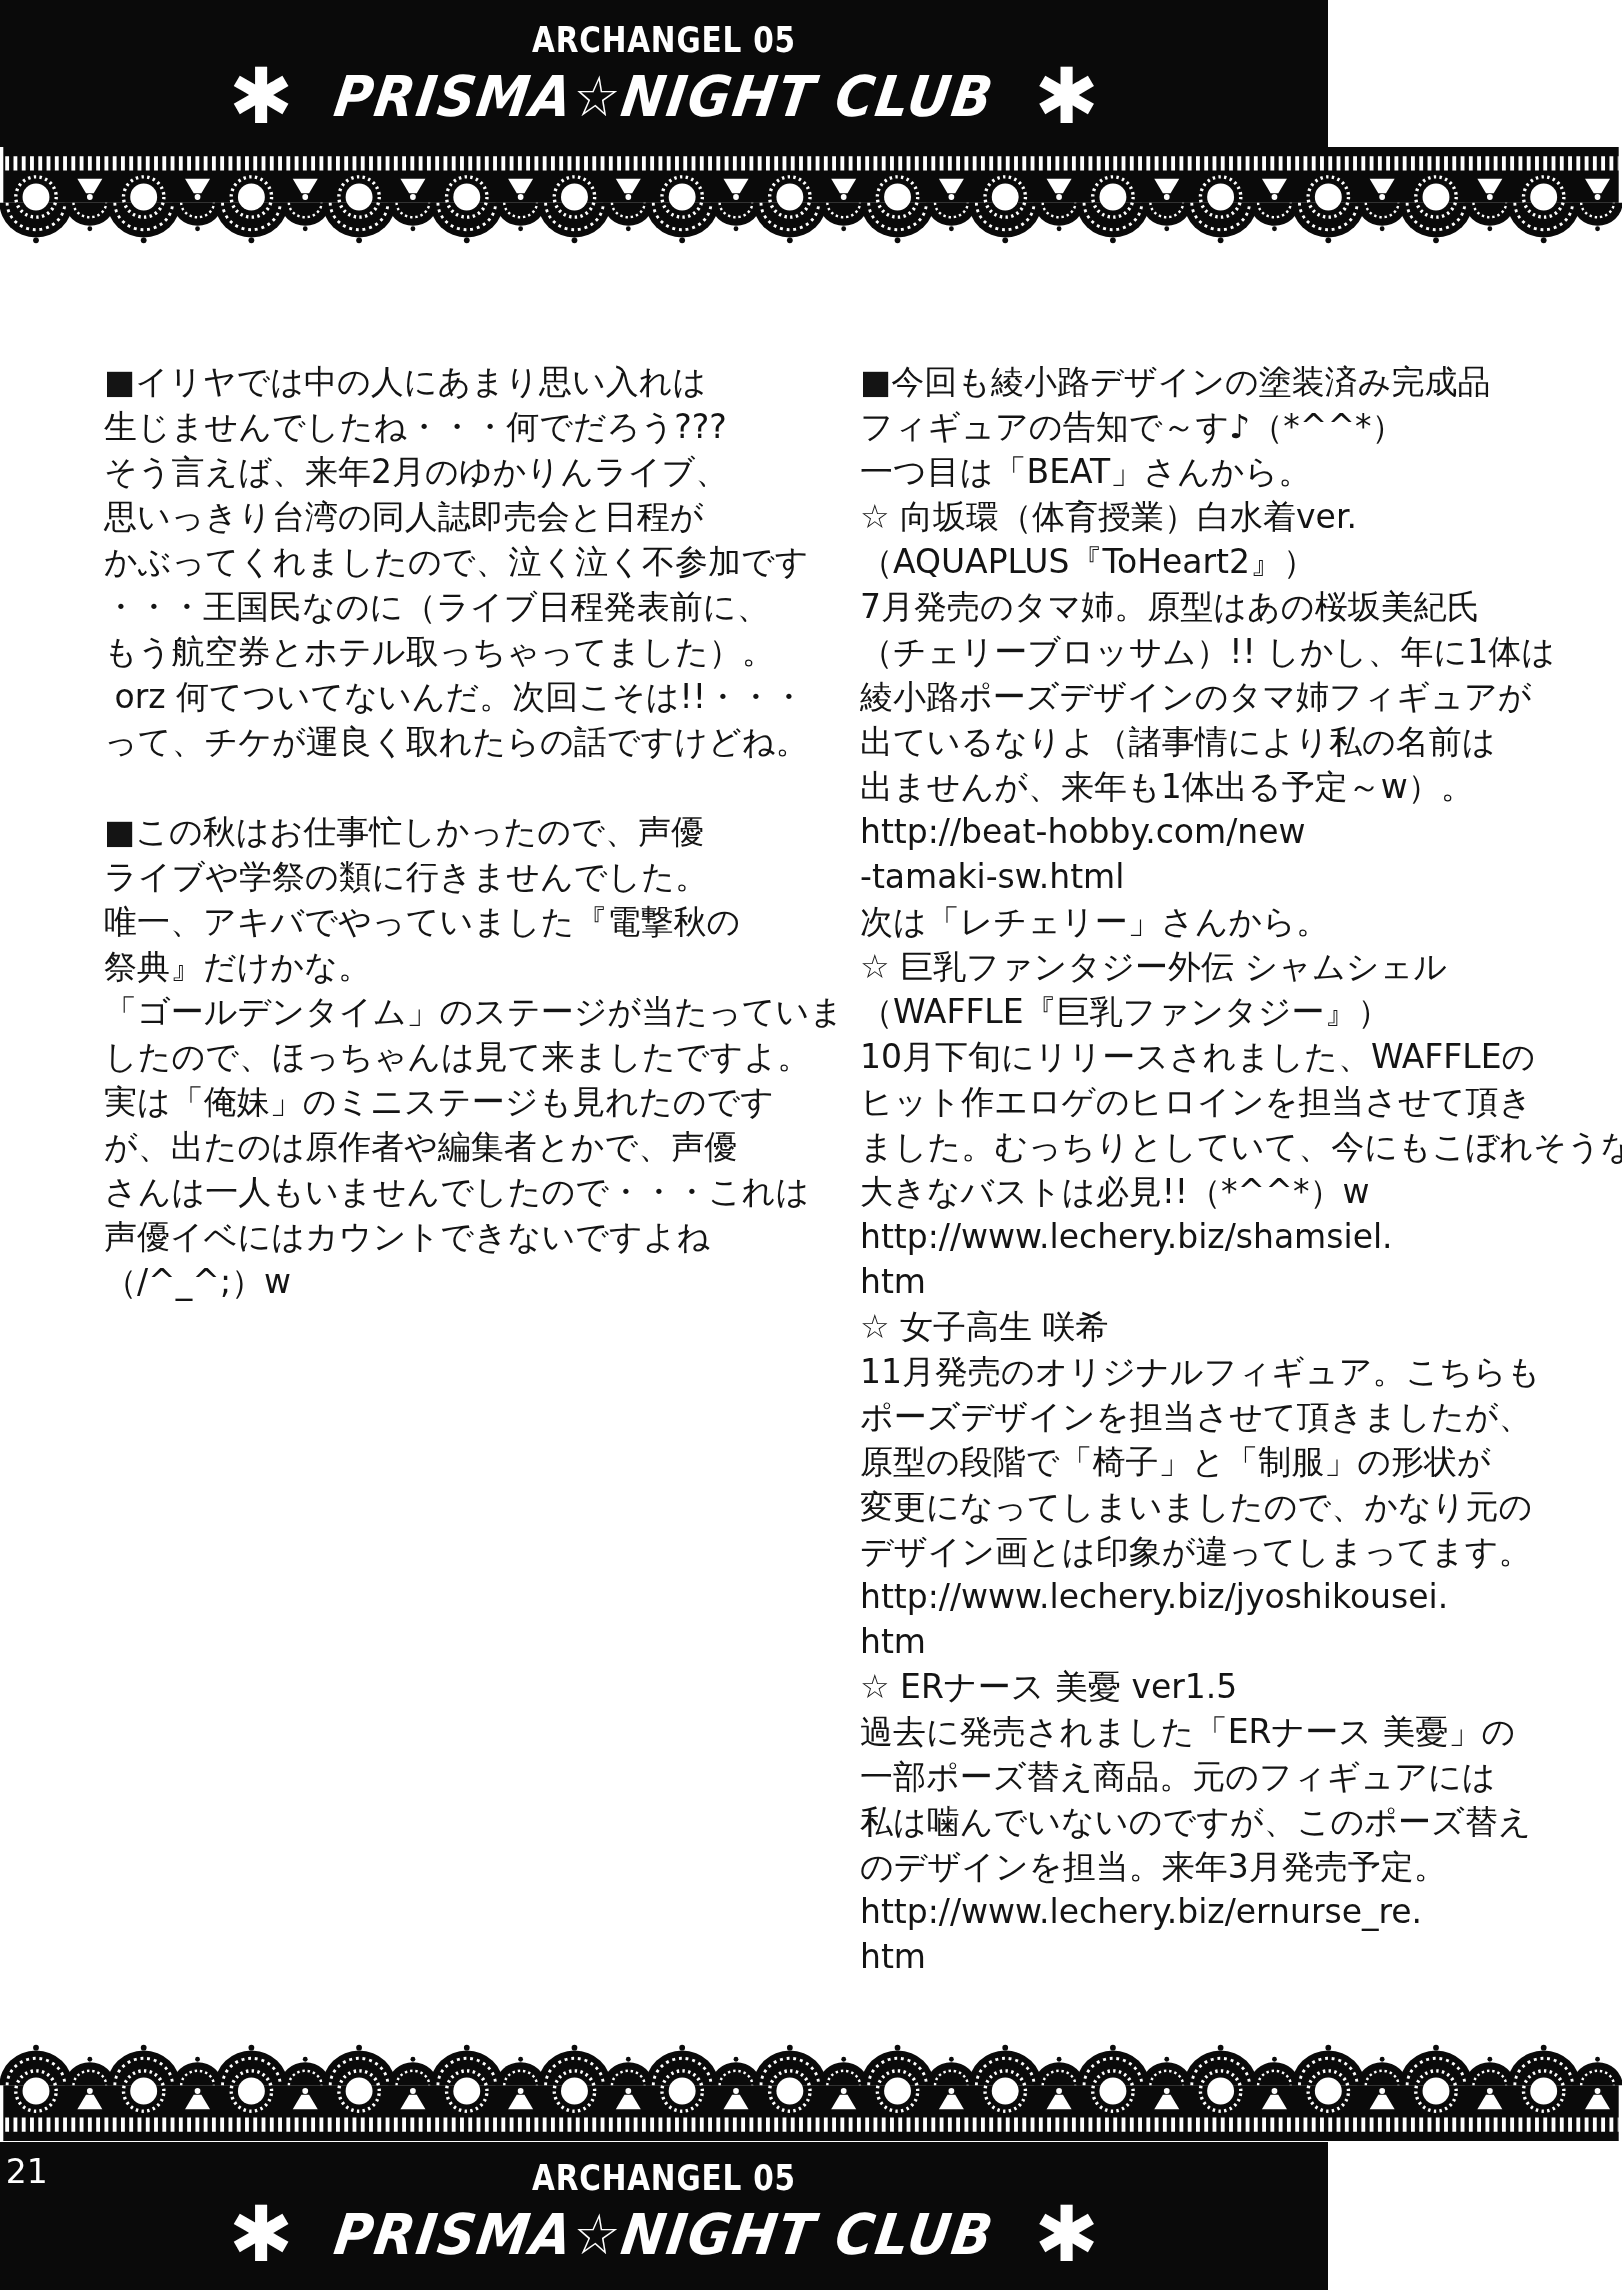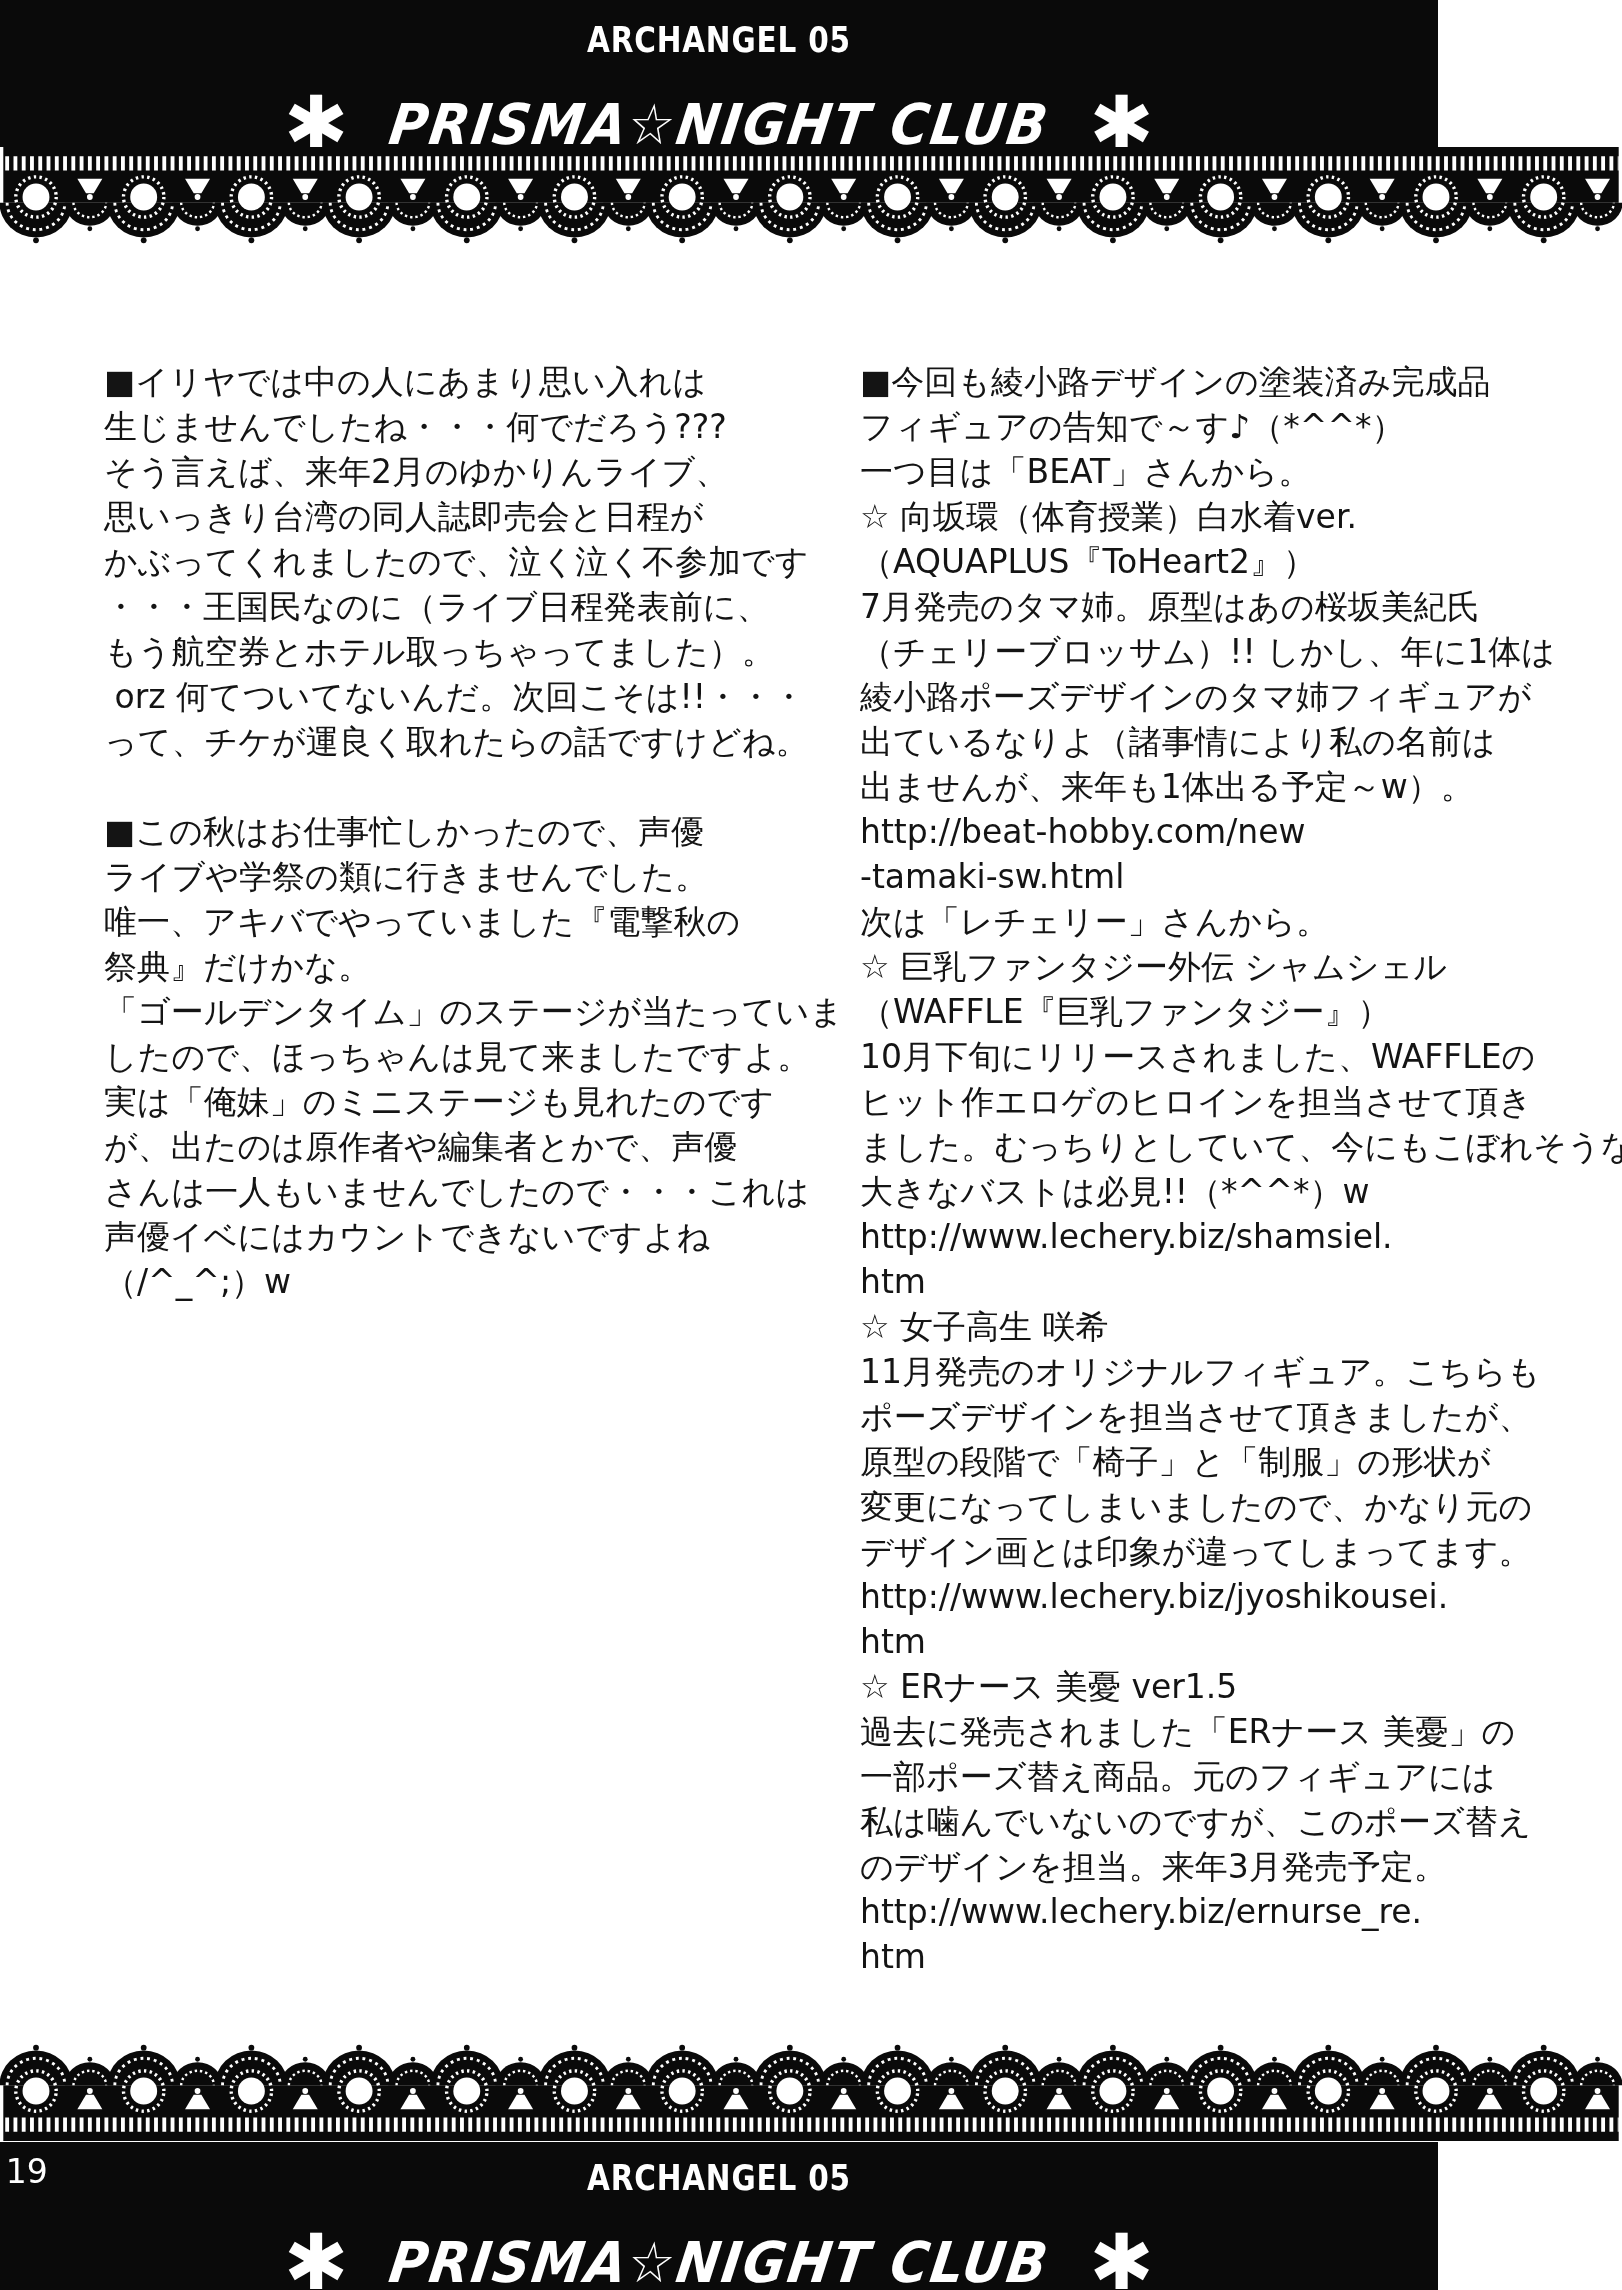--- a/index.html
+++ b/index.html
@@ -5,25 +5,24 @@
   html,body { margin:0; padding:0; }
   body {
     width:1622px; height:2290px; overflow:hidden;
     background:#ffffff;
     font-family:"DejaVu Sans", sans-serif;
   }
   .page { position:relative; width:1622px; height:2290px; background:var(--page_bg,#ffffff); }
 
   
   .band {
-    position:absolute; left:0; width:1438px;
+    position:absolute; left:0; width:1328px;
     background:var(--band,#0a0a0a); color:#ffffff;
     display:flex; flex-direction:column; align-items:center;
     box-sizing:border-box;
-    gap:28px;
   }
   .band-top    { top:0;      height:147px; padding-top:19.3px; }
   .band-bottom { top:2142px; height:149px; padding-top:15.4px; }
 
   .series-title {
     font-size:36px; font-weight:bold; letter-spacing:1px;
     transform:scaleX(0.82); transform-origin:center;
     white-space:nowrap;
   }
   .logo-row { display:flex; align-items:center; gap:41px; margin-top:1.9px; }
@@ -106,21 +105,21 @@
   <main>
     <div class="col col-left"><div class="line">■イリヤでは中の人にあまり思い入れは</div><div class="line">生じませんでしたね・・・何でだろう???</div><div class="line">そう言えば、来年2月のゆかりんライブ、</div><div class="line">思いっきり台湾の同人誌即売会と日程が</div><div class="line">かぶってくれましたので、泣く泣く不参加です</div><div class="line">・・・王国民なのに（ライブ日程発表前に、</div><div class="line">もう航空券とホテル取っちゃってました）。</div><div class="line"> orz 何てついてないんだ。次回こそは!!・・・</div><div class="line">って、チケが運良く取れたらの話ですけどね。</div><div class="line">&nbsp;</div><div class="line">■この秋はお仕事忙しかったので、声優</div><div class="line">ライブや学祭の類に行きませんでした。</div><div class="line">唯一、アキバでやっていました『電撃秋の</div><div class="line">祭典』だけかな。</div><div class="line">「ゴールデンタイム」のステージが当たっていま</div><div class="line">したので、ほっちゃんは見て来ましたですよ。</div><div class="line">実は「俺妹」のミニステージも見れたのです</div><div class="line">が、出たのは原作者や編集者とかで、声優</div><div class="line">さんは一人もいませんでしたので・・・これは</div><div class="line">声優イベにはカウントできないですよね</div><div class="line">（/^_^;）w</div></div>
     <div class="col col-right"><div class="line">■今回も綾小路デザインの塗装済み完成品</div><div class="line">フィギュアの告知で～す♪（*^^*）</div><div class="line">一つ目は「BEAT」さんから。</div><div class="line">☆ 向坂環（体育授業）白水着ver.</div><div class="line">（AQUAPLUS『ToHeart2』）</div><div class="line">7月発売のタマ姉。原型はあの桜坂美紀氏</div><div class="line">（チェリーブロッサム）!! しかし、年に1体は</div><div class="line">綾小路ポーズデザインのタマ姉フィギュアが</div><div class="line">出ているなりよ（諸事情により私の名前は</div><div class="line">出ませんが、来年も1体出る予定～w）。</div><div class="line url">http://beat-hobby.com/new</div><div class="line url">-tamaki-sw.html</div><div class="line">次は「レチェリー」さんから。</div><div class="line">☆ 巨乳ファンタジー外伝 シャムシェル</div><div class="line">（WAFFLE『巨乳ファンタジー』）</div><div class="line">10月下旬にリリースされました、WAFFLEの</div><div class="line">ヒット作エロゲのヒロインを担当させて頂き</div><div class="line">ました。むっちりとしていて、今にもこぼれそうな</div><div class="line">大きなバストは必見!!（*^^*）w</div><div class="line url">http://www.lechery.biz/shamsiel.</div><div class="line url">htm</div><div class="line">☆ 女子高生 咲希</div><div class="line">11月発売のオリジナルフィギュア。こちらも</div><div class="line">ポーズデザインを担当させて頂きましたが、</div><div class="line">原型の段階で「椅子」と「制服」の形状が</div><div class="line">変更になってしまいましたので、かなり元の</div><div class="line">デザイン画とは印象が違ってしまってます。</div><div class="line url">http://www.lechery.biz/jyoshikousei.</div><div class="line url">htm</div><div class="line">☆ ERナース 美憂 ver1.5</div><div class="line">過去に発売されました「ERナース 美憂」の</div><div class="line">一部ポーズ替え商品。元のフィギュアには</div><div class="line">私は噛んでいないのですが、このポーズ替え</div><div class="line">のデザインを担当。来年3月発売予定。</div><div class="line url">http://www.lechery.biz/ernurse_re.</div><div class="line url">htm</div></div>
   </main>
 
   <svg class="lace lace-bottom" viewBox="0 0 1680 104" aria-hidden="true">
     <use href="#lace-strip" transform="translate(0,104) scale(1,-1)"></use>
   </svg>
 
   <footer class="band band-bottom">
-    <span class="page-number">19</span>
+    <span class="page-number">21</span>
     <div class="series-title">ARCHANGEL 05</div>
     <div class="logo-row">
       <span class="side-star">✱</span>
       <span class="logo-text">PRISMA☆NIGHT CLUB</span>
       <span class="side-star">✱</span>
     </div>
   </footer>
 
 </div>
 

